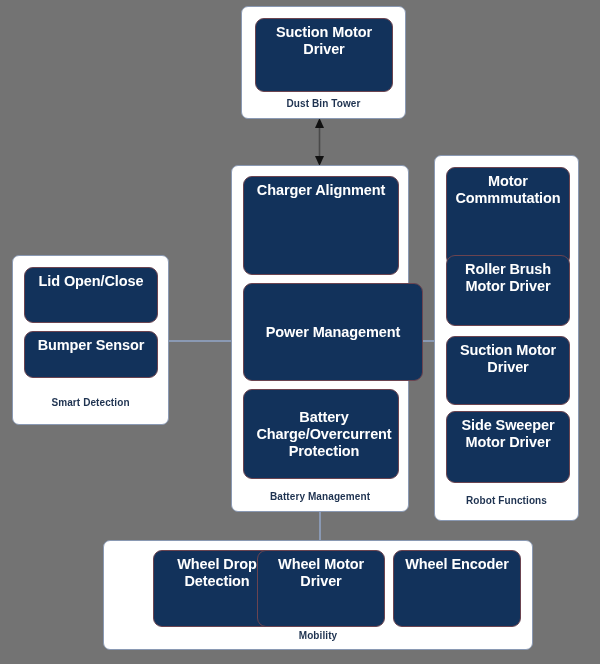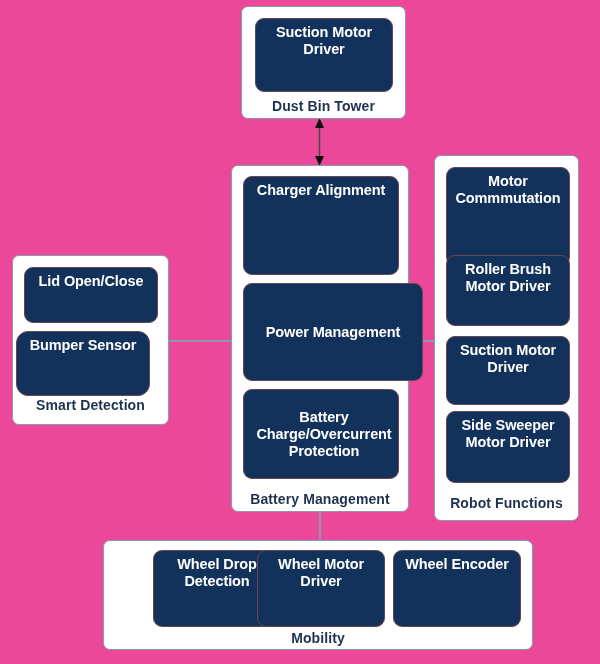--- a/index.html
+++ b/index.html
@@ -7,39 +7,39 @@
     padding: 0;
     background: #ffffff;
   }
   body {
     font-family: "Liberation Sans", sans-serif;
   }
   #canvas {
     position: relative;
     width: 600px;
     height: 664px;
-    background: #ec4899;
+    background: #737373;
     overflow: hidden;
   }
 
   
   .group {
     position: absolute;
     box-sizing: border-box;
     background: #ffffff;
     border: 1px solid #8a99b3;
     border-radius: 7px;
     z-index: 3;
   }
   .group-label {
     position: absolute;
     left: 0;
     right: 0;
     text-align: center;
-    font-size: 14px;
+    font-size: 10px;
     font-weight: 600;
     color: #1e3250;
     letter-spacing: 0.1px;
     white-space: nowrap;
   }
 
   
   .node {
     position: absolute;
     box-sizing: border-box;
@@ -102,21 +102,21 @@
     <div class="node top" style="left:13px; top:11px; width:138px; height:74px;">
       <span class="txt">Suction Motor Driver</span>
     </div>
     <div class="group-label" style="top:91px;">Dust Bin Tower</div>
   </div>
 
   <div class="group" style="left:12px; top:255px; width:157px; height:170px;">
     <div class="node top" style="left:11px; top:11px; width:134px; height:56px;">
       <span class="txt">Lid Open/Close</span>
     </div>
-    <div class="node top" style="left:3px; top:75px; width:134px; height:65px;border-radius:12px;">
+    <div class="node top" style="left:11px; top:75px; width:134px; height:47px;">
       <span class="txt">Bumper Sensor</span>
     </div>
     <div class="group-label" style="top:141px;">Smart Detection</div>
   </div>
 
   <div class="group" style="left:231px; top:165px; width:178px; height:347px;">
     <div class="node top" style="left:11px; top:10px; width:156px; height:99px;">
       <span class="txt">Charger Alignment</span>
     </div>
     <div class="node mid" style="left:11px; top:117px; width:180px; height:98px;">

